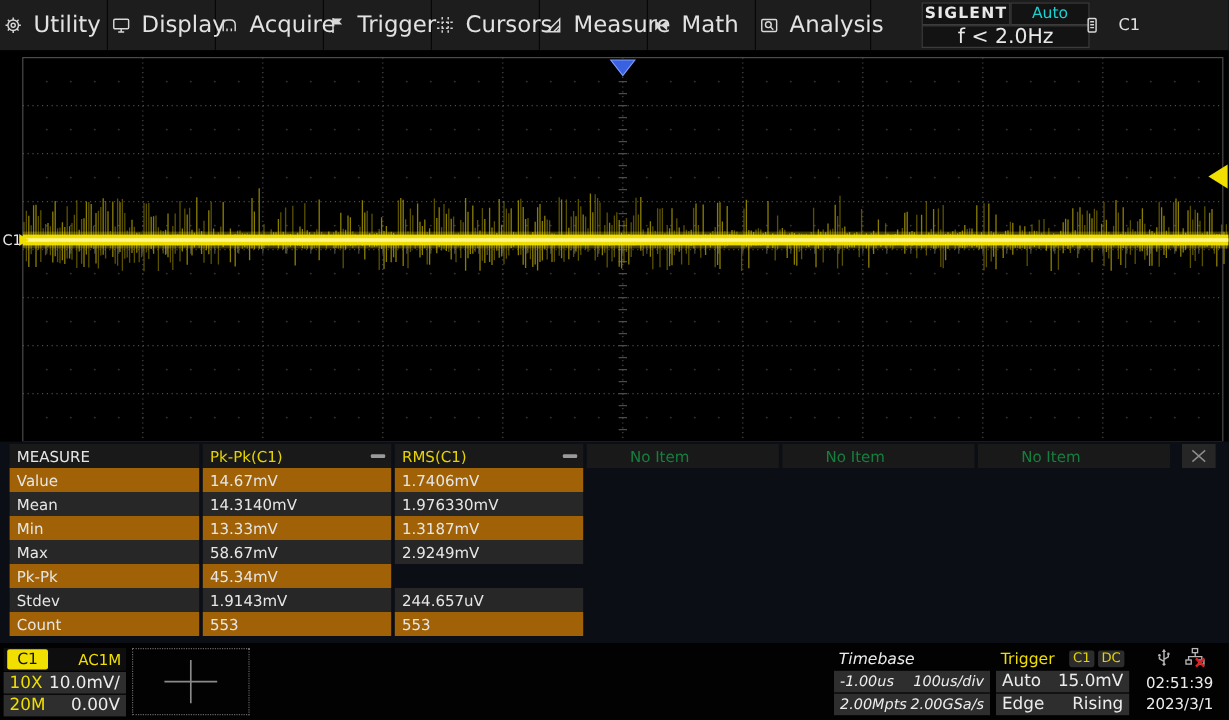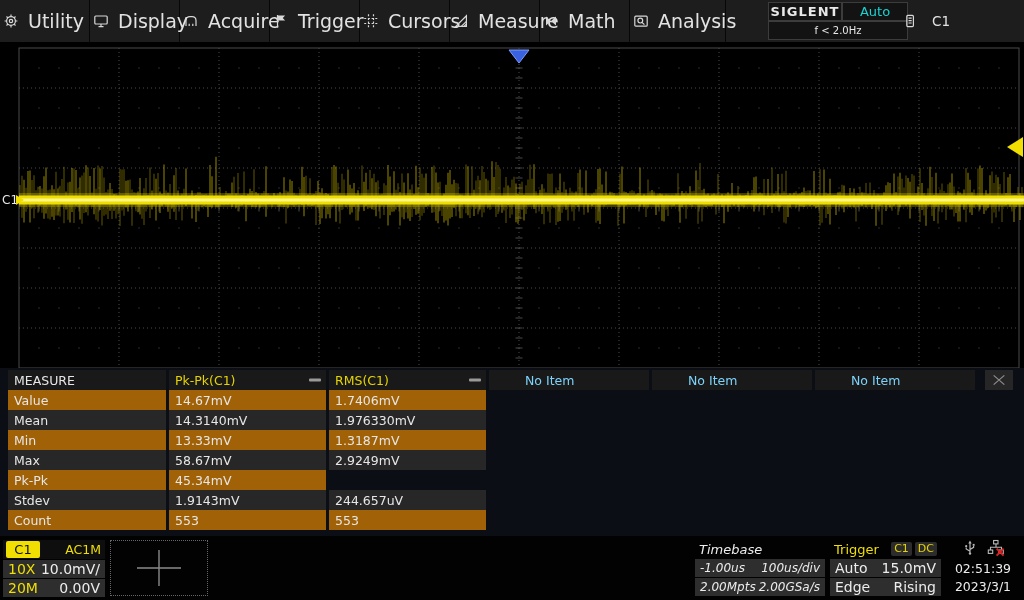--- a/index.html
+++ b/index.html
@@ -13,35 +13,35 @@
              padding-left:3px;border-right:1px solid #070707;color:#e2e2e2;font-size:19px;cursor:default;}
   .menu-item:last-child{width:96px;}
   .mi-icon{display:flex;align-items:center;}
   .logo-block{position:absolute;left:768px;top:2px;width:140px;height:52px;display:grid;
               grid-template-columns:74px 66px;grid-template-rows:19px 19px;}
   .logo-cell{box-sizing:border-box;border:1px solid #3c3c3c;background:#131313;display:flex;
              align-items:center;justify-content:center;}
   .brand{font-weight:800;font-size:13px;letter-spacing:1px;color:#e8e8e8;}
   .acq-status{color:#19d2d2;font-size:13px;}
   .freq-cell{grid-column:1 / span 2;}
-  .freq{color:#e8e8e8;font-size:10px;}
+  .freq{color:#e8e8e8;font-size:17px;}
   .counter-block{position:absolute;left:902px;top:0;height:42px;display:flex;align-items:center;gap:14px;}
   .counter-src{font-size:13.5px;color:#e2e2e2;}
 
   
   .scope{position:absolute;top:42px;left:0;width:1024px;height:326px;background:#000;}
   .scope svg{position:absolute;inset:0;}
 
   
   .measure-panel{position:absolute;top:368px;left:0;width:1024px;height:168px;background:#0b0e14;}
   .m-table{position:absolute;top:2px;left:8px;}
   .m-row{display:grid;grid-template-columns:158px 157px 157px 160px 160px 160px;column-gap:3px;height:20px;}
   .m-cell{display:flex;align-items:center;padding-left:6px;font-size:12.5px;color:#e6e6e6;box-sizing:border-box;}
   .m-head .m-cell{background:#191919;}
-  .m-head .m-cell.noitem{color:#7dd3fc;padding-left:36px;}
+  .m-head .m-cell.noitem{color:#15803d;padding-left:36px;}
   .m-head .m-cell.stat{color:#e6d400;justify-content:space-between;padding-right:4px;}
   .m-row.dark .m-cell.filled{background:#a16207;}
   .m-row.lite .m-cell.filled{background:#272727;}
   .minus-btn{width:14px;height:14px;border:0;background:transparent;display:flex;align-items:center;cursor:pointer;padding:0;}
   .close-btn{position:absolute;top:2px;left:985px;width:28px;height:20px;background:#262626;border:0;
              display:flex;align-items:center;justify-content:center;cursor:pointer;}
 
   
   .statusbar{position:absolute;top:536px;left:0;width:1024px;height:64px;background:#020202;}
   .ch-box{position:absolute;left:3px;top:4px;width:102px;height:57px;}

